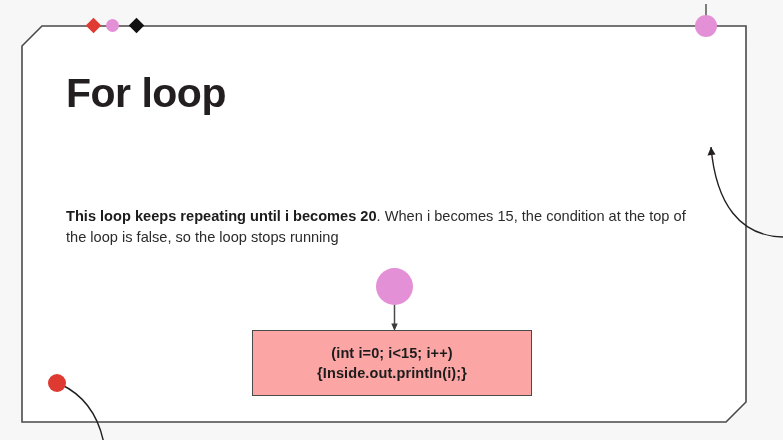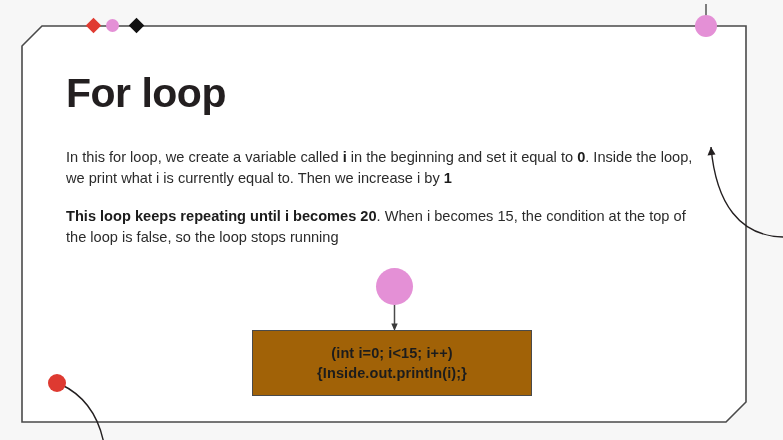--- a/index.html
+++ b/index.html
@@ -66,21 +66,21 @@
   .para b { font-weight: 700; color: #1c1c1c; }
 
   
   .code-box {
     position: absolute;
     left: 252px;
     top: 326px;
     width: 280px;
     height: 66px;
     border: 1.4px solid #4a4a4a;
-    background: #a16207;
+    background: #fca5a5;
     box-sizing: border-box;
     display: flex;
     flex-direction: column;
     align-items: center;
     justify-content: center;
   }
   .code-line {
     font-size: 14.5px;
     font-weight: 700;
     color: #1c1c1c;
@@ -151,21 +151,20 @@
     <path d="M 60 380 C 86 392 99 414 104 440" fill="none" stroke="#231f20" stroke-width="1.4"></path>
 
     <line x1="394.5" y1="296" x2="394.5" y2="324" stroke="#4a4a4a" stroke-width="1.5"></line>
     <path d="M 394.5 327 L 391.3 319.5 L 397.7 319.5 Z" fill="#3a3a3a"></path>
   </svg>
 
   <div class="content">
 
     <h1 class="slide-title">For loop</h1>
 
-    <p class="para para-1">In this for loop, we create a variable called <b>i</b> in the beginning and set it equal to <b>0</b>. Inside the loop, we print what i is currently equal to. Then we increase i by <b>1</b></p>
     <p class="para para-2"><b>This loop keeps repeating until i becomes 20</b>. When i becomes 15, the condition at the top of the loop is false, so the loop stops running</p>
 
     <div class="code-box">
       <div class="code-line">(int i=0; i&lt;15; i++)</div>
       <div class="code-line">{Inside.out.println(i);}</div>
     </div>
 
     <div class="deco diamond diamond-red"></div>
     <div class="deco dot-mid-pink"></div>
     <div class="deco diamond diamond-black"></div>

